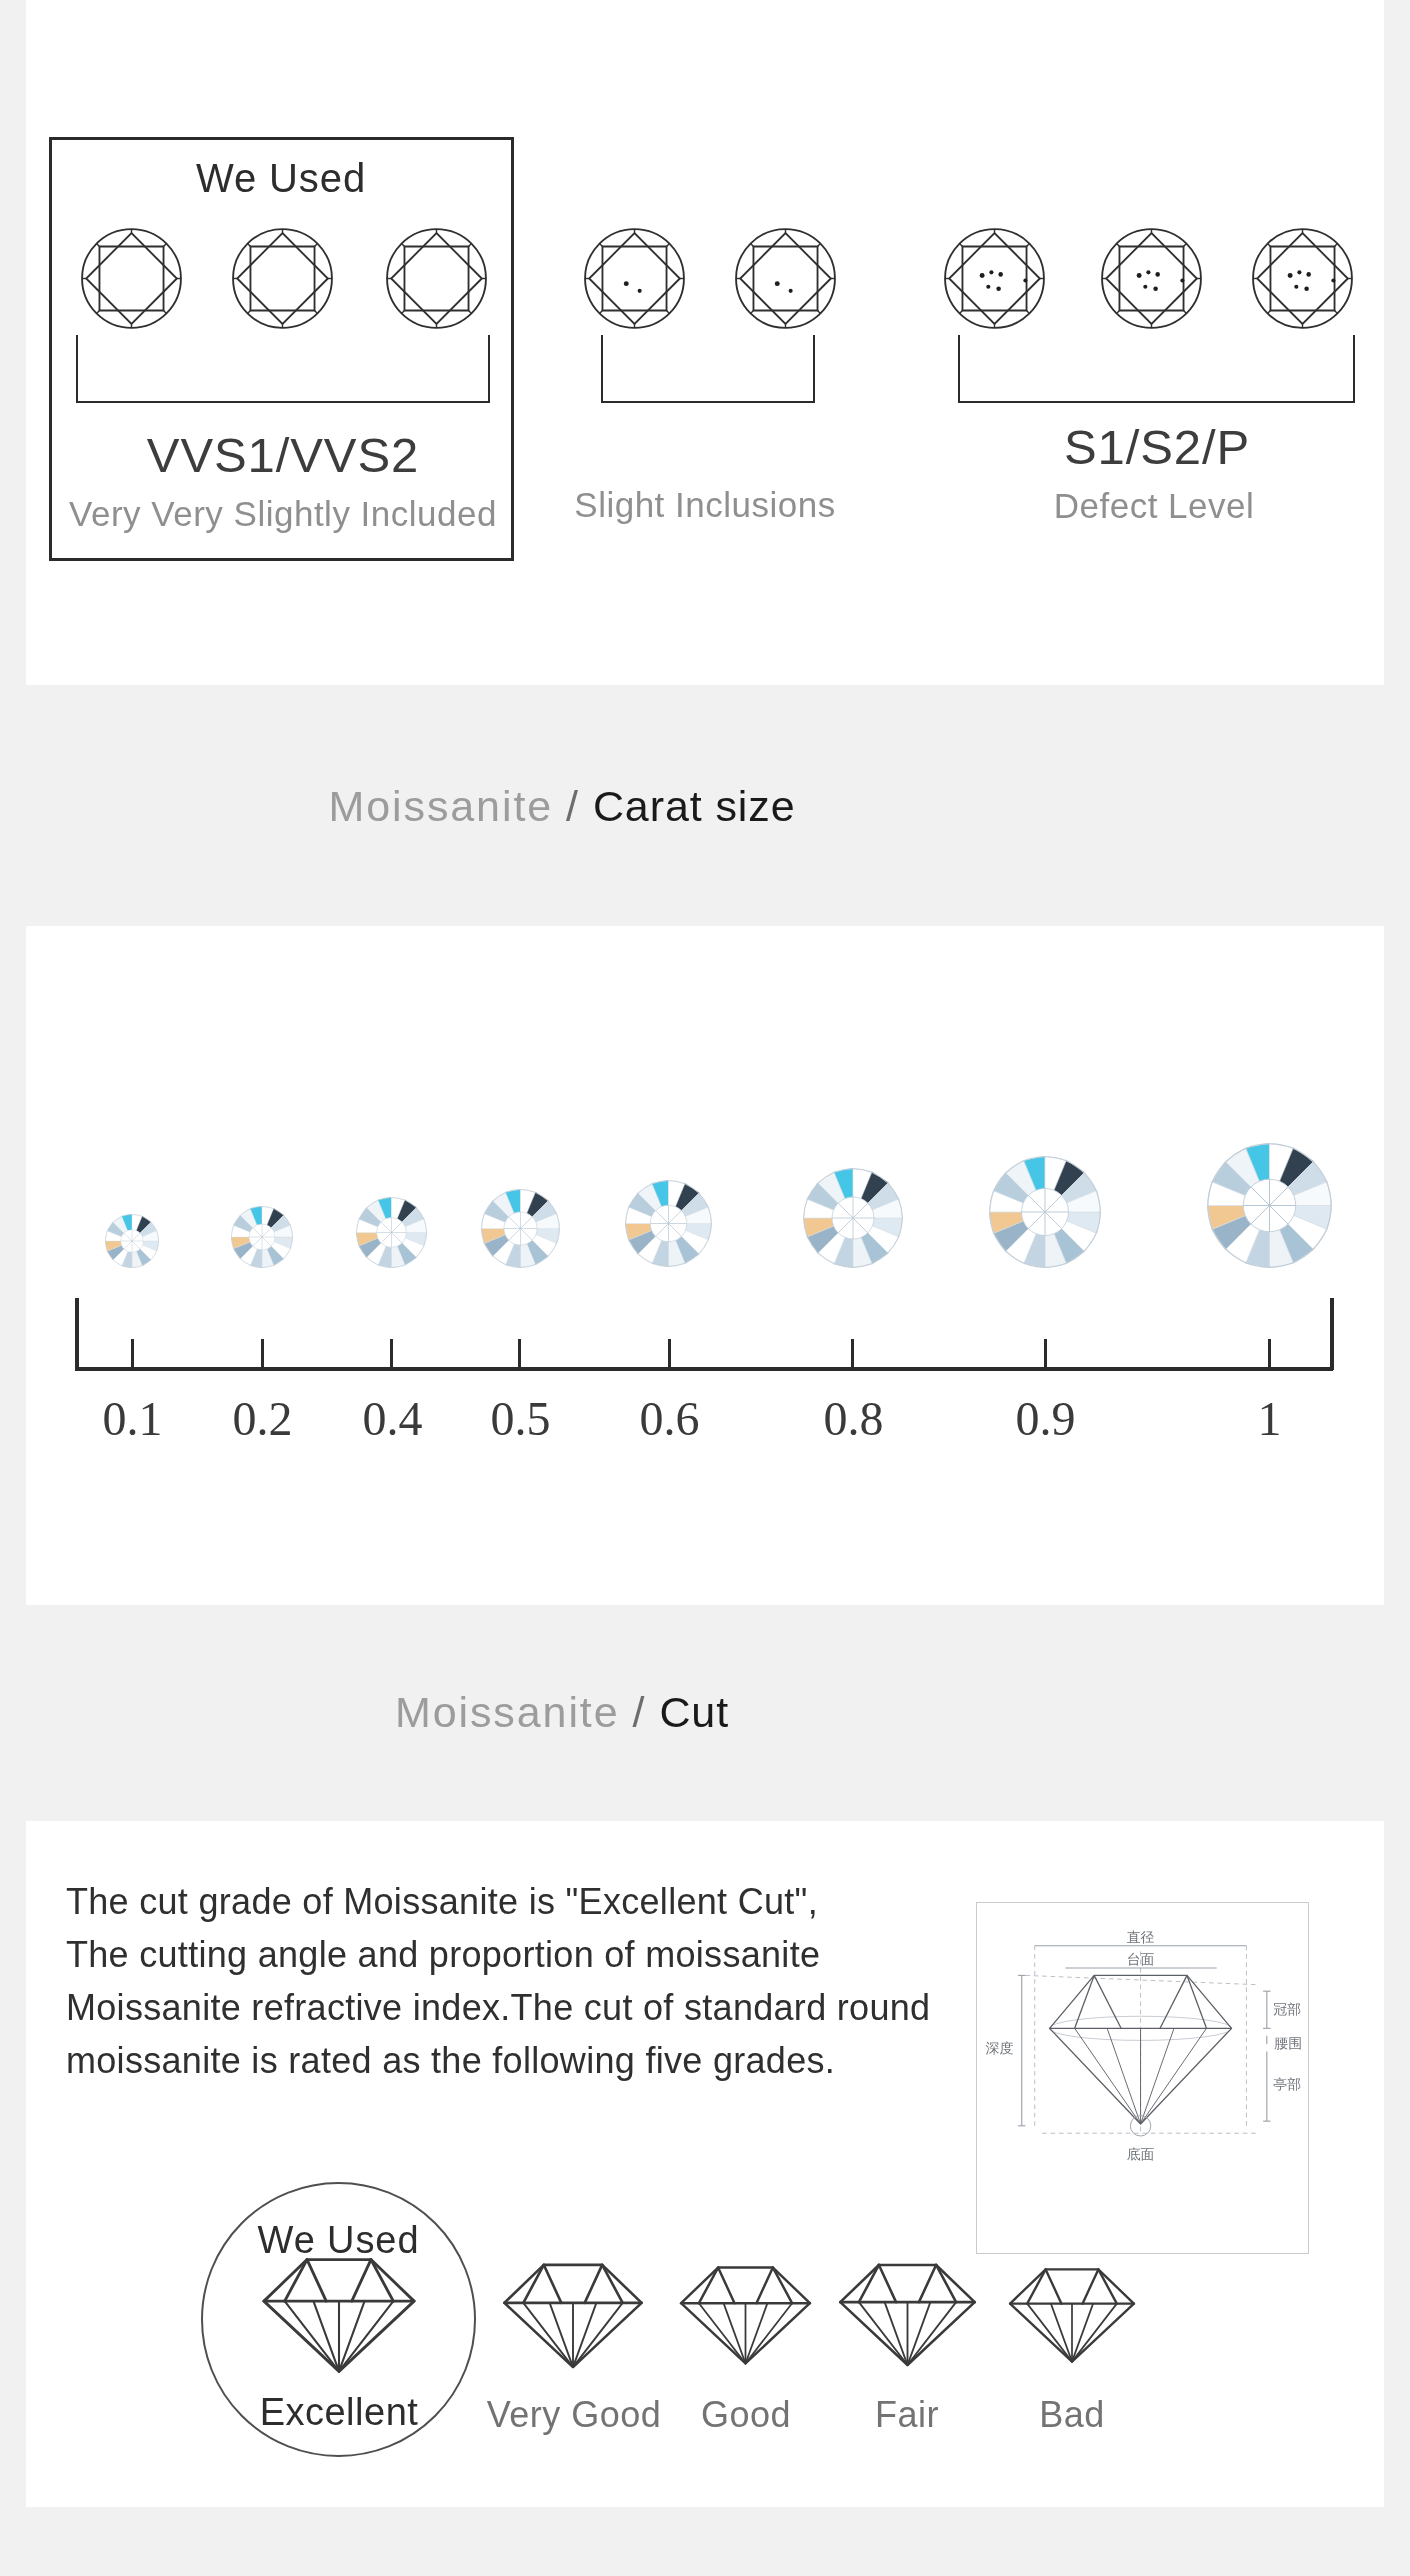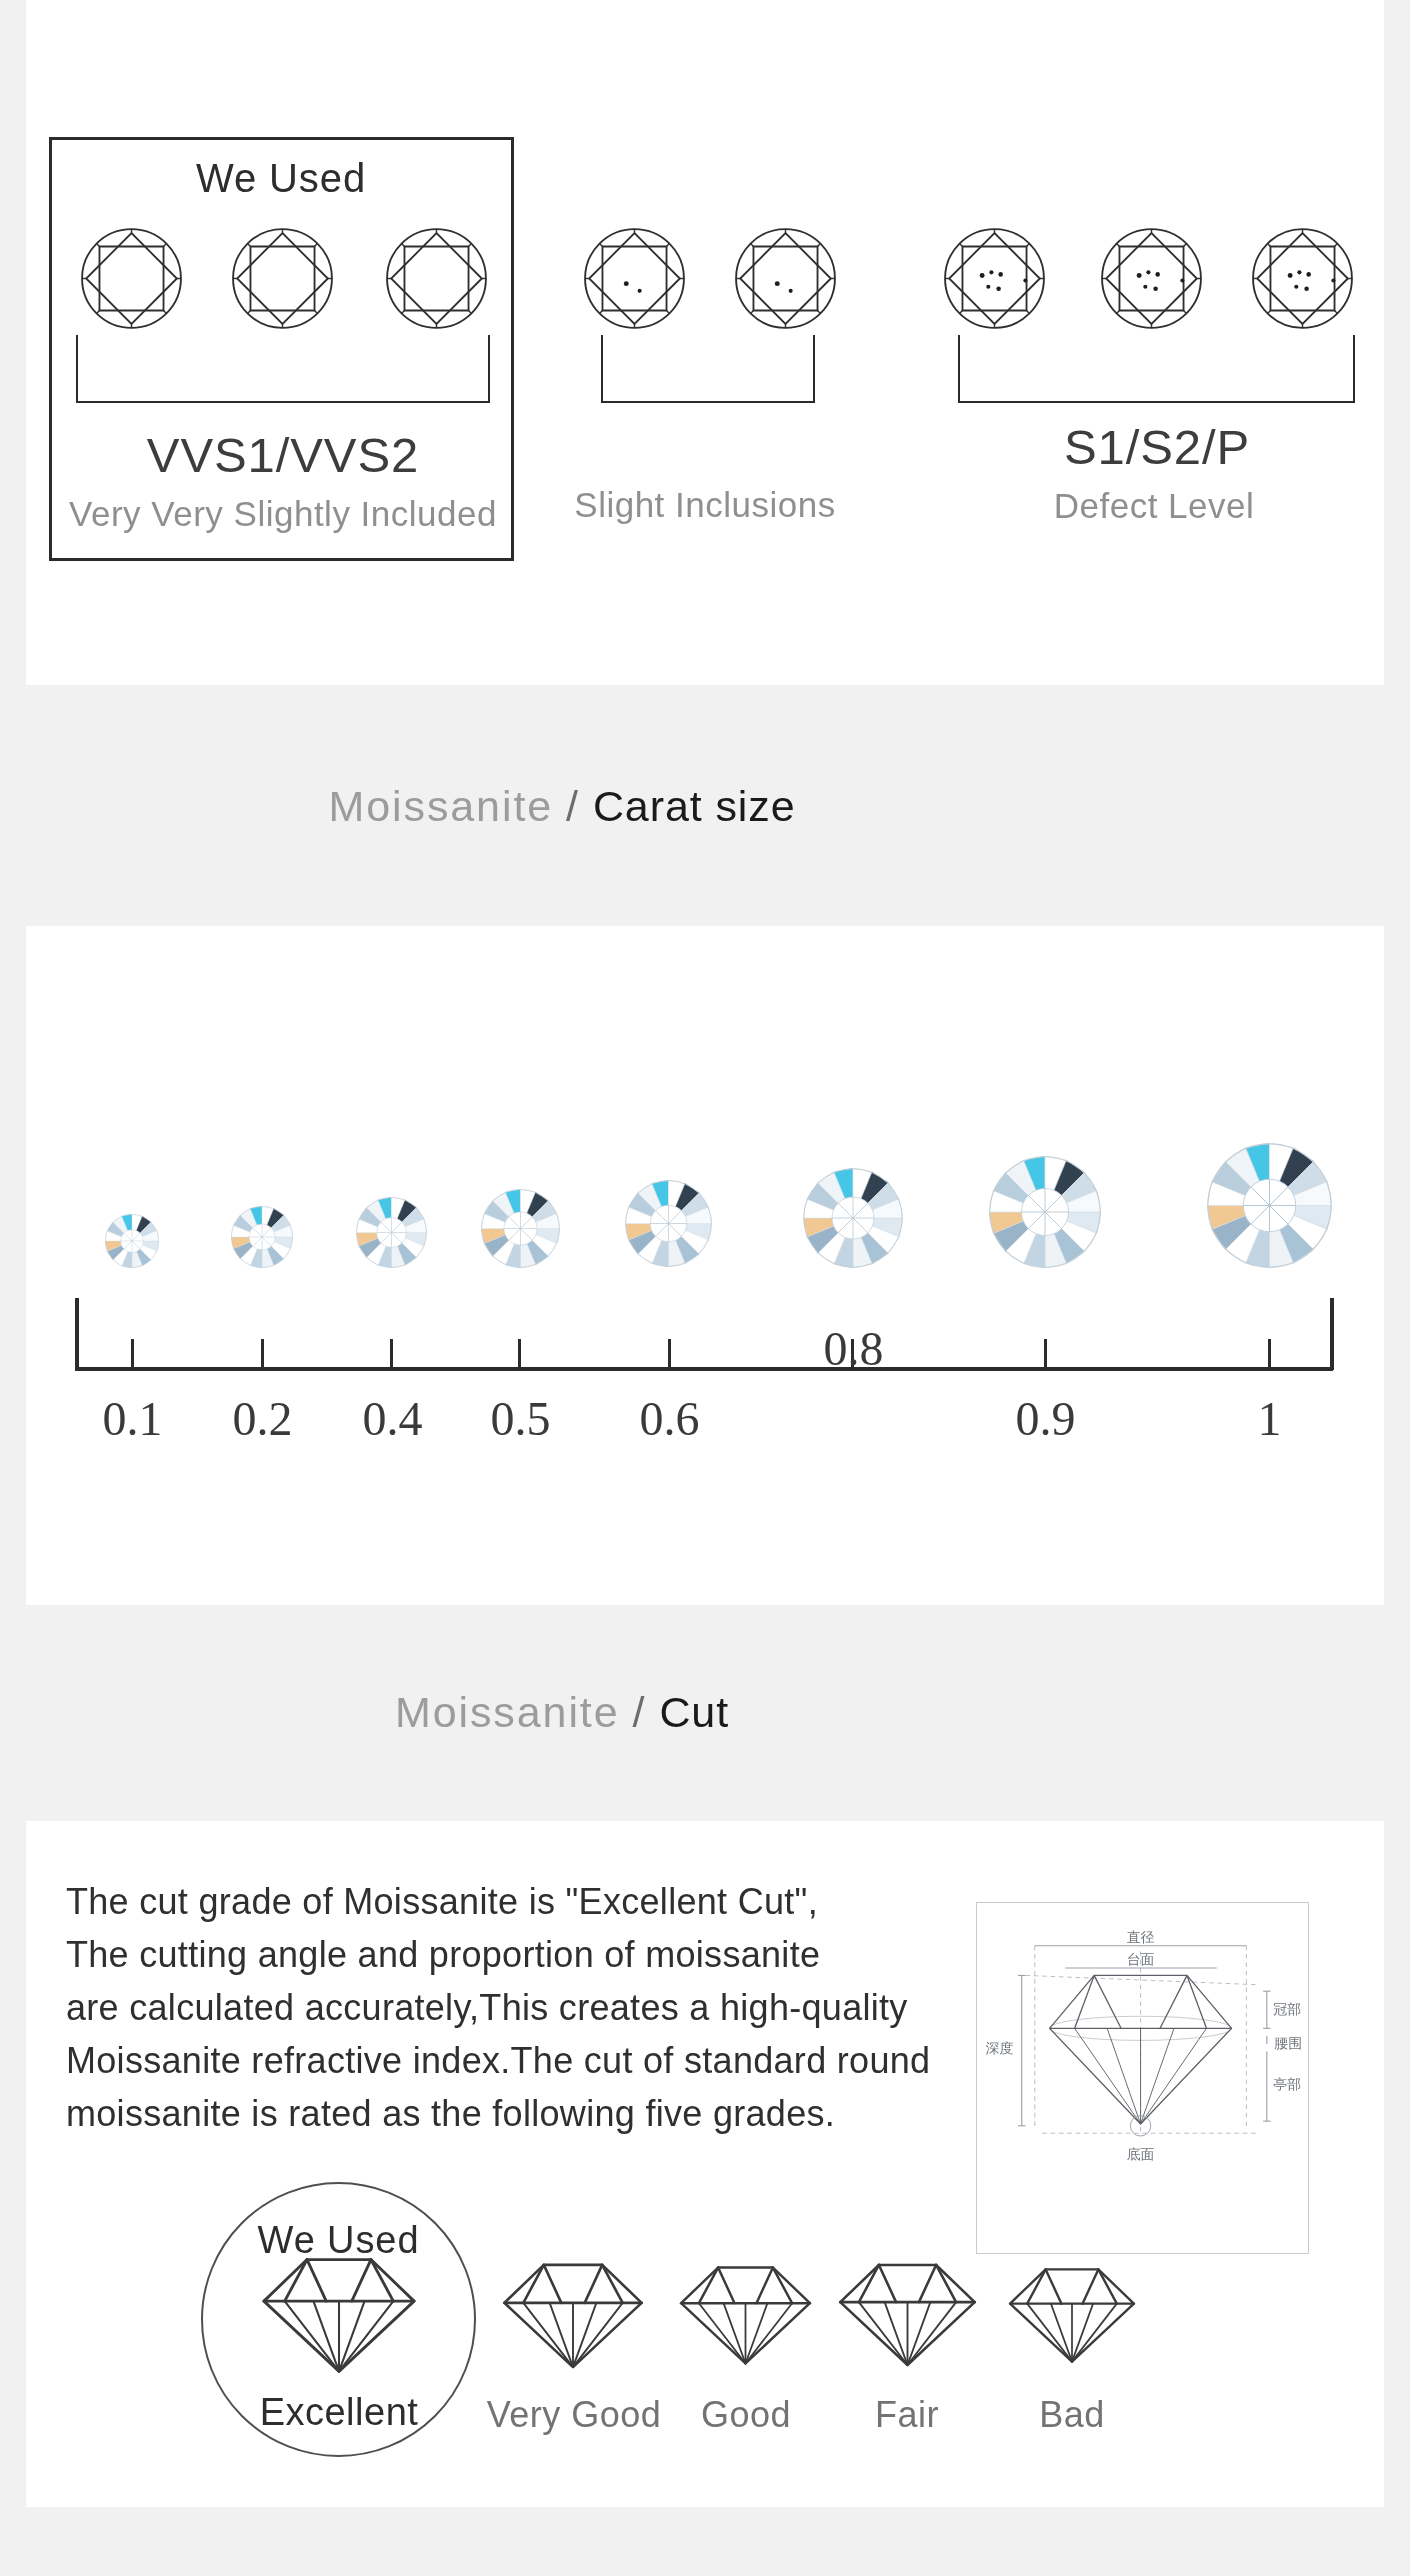--- a/index.html
+++ b/index.html
@@ -205,34 +205,33 @@
   <div class="tick" style="left:668px;top:1339px;width:2.8px;height:31px;"></div>
   <div class="tick" style="left:851px;top:1339px;width:2.8px;height:31px;"></div>
   <div class="tick" style="left:1044px;top:1339px;width:2.8px;height:31px;"></div>
   <div class="tick" style="left:1268px;top:1339px;width:2.8px;height:31px;"></div>
 
   <div class="scale-num" style="left:76px;top:1394px;">0.1</div>
   <div class="scale-num" style="left:206px;top:1394px;">0.2</div>
   <div class="scale-num" style="left:336px;top:1394px;">0.4</div>
   <div class="scale-num" style="left:464px;top:1394px;">0.5</div>
   <div class="scale-num" style="left:613px;top:1394px;">0.6</div>
-  <div class="scale-num" style="left:797px;top:1324px;">0.8</div>
+  <div class="scale-num" style="left:797px;top:1394px;">0.8</div>
   <div class="scale-num" style="left:989px;top:1394px;">0.9</div>
   <div class="scale-num" style="left:1213px;top:1394px;">1</div>
 
   <div class="band" style="top:1605px;height:215px;">
     <h2><span class="pre">Moissanite</span><span class="sep">/</span><span class="main">Cut</span></h2>
   </div>
 
   <div class="panel" style="top:1821px;height:686px;"></div>
 
   <div class="abs para" style="left:66px;top:1875px;width:922px;">
     <div>The cut grade of Moissanite is "Excellent Cut",</div>
     <div>The cutting angle and proportion of moissanite</div>
-    <div>are calculated accurately,This creates a high-quality</div>
     <div>Moissanite refractive index.The cut of standard round</div>
     <div>moissanite is rated as the following five grades.</div>
   </div>
 
   <div class="diagram-box" style="left:976px;top:1902px;width:333px;height:352px;">
     <svg width="329" height="272" viewBox="0 0 354 293">
       <g stroke="#b5bac1" stroke-width="1" fill="none" stroke-dasharray="5 4">
         <line x1="62" y1="46" x2="62" y2="240"></line>
         <line x1="290" y1="46" x2="290" y2="240"></line>
         <line x1="176" y1="52" x2="176" y2="246"></line>

